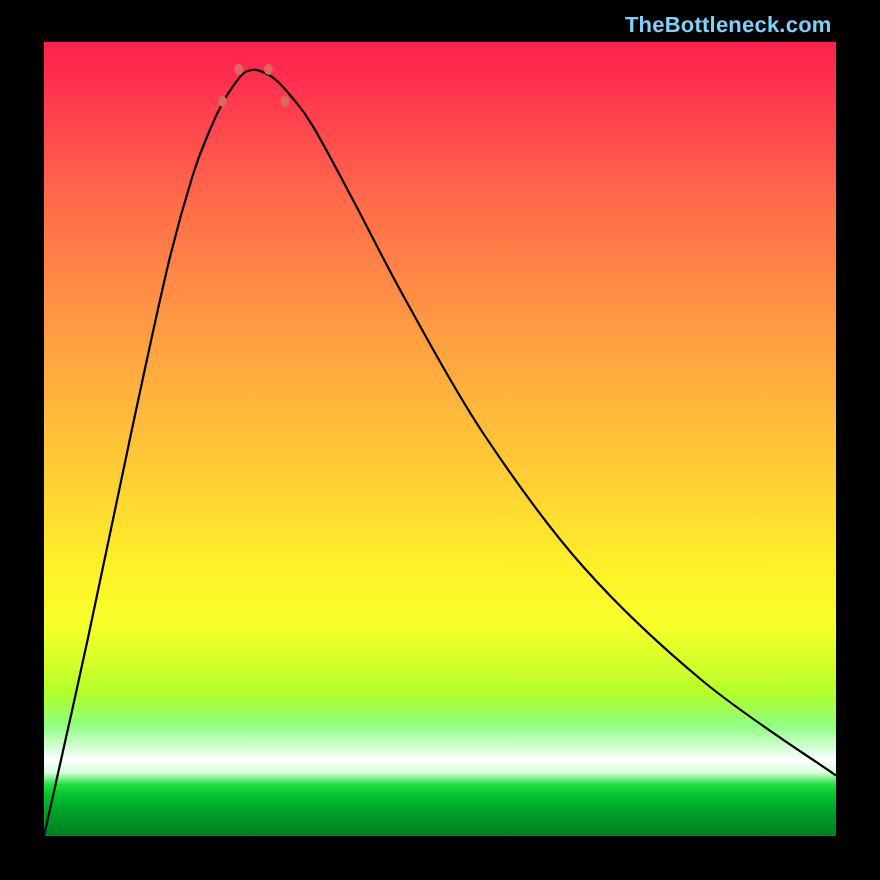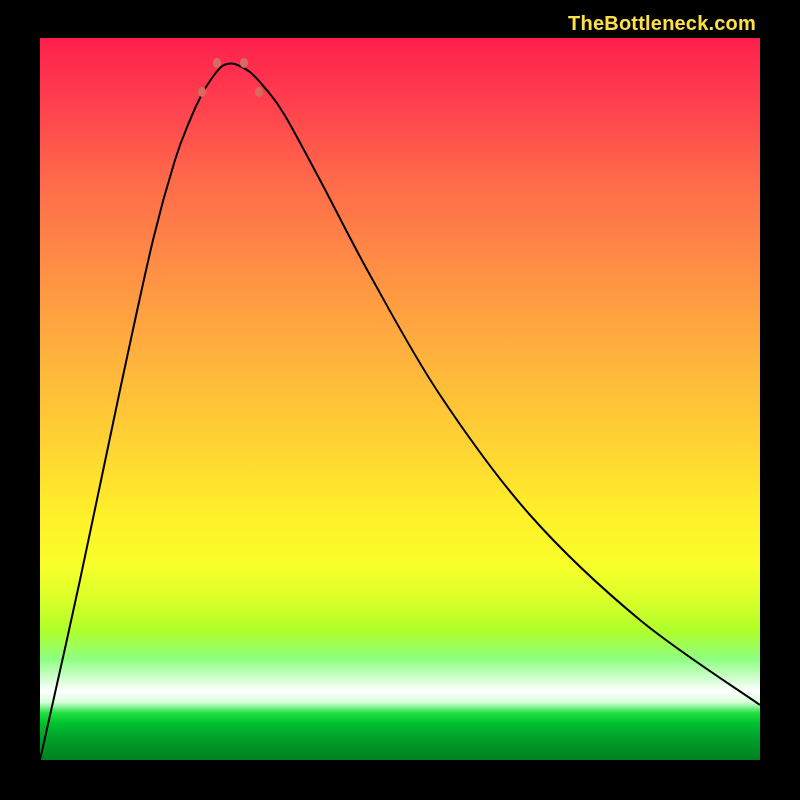--- a/index.html
+++ b/index.html
@@ -42,21 +42,21 @@
       #008020 100%
     );
   }
   .watermark {
     position: absolute;
     top: 12px;
     right: 44px;
     font-family: Arial, Helvetica, sans-serif;
     font-size: 20px;
     font-weight: 600;
-    color: #fde047;
+    color: #7dd3fc;
     letter-spacing: 0.2px;
   }
   svg.curves {
     position: absolute;
     left: 0;
     top: 0;
     width: 720px;
     height: 722px;
   }
   .curve-path {

